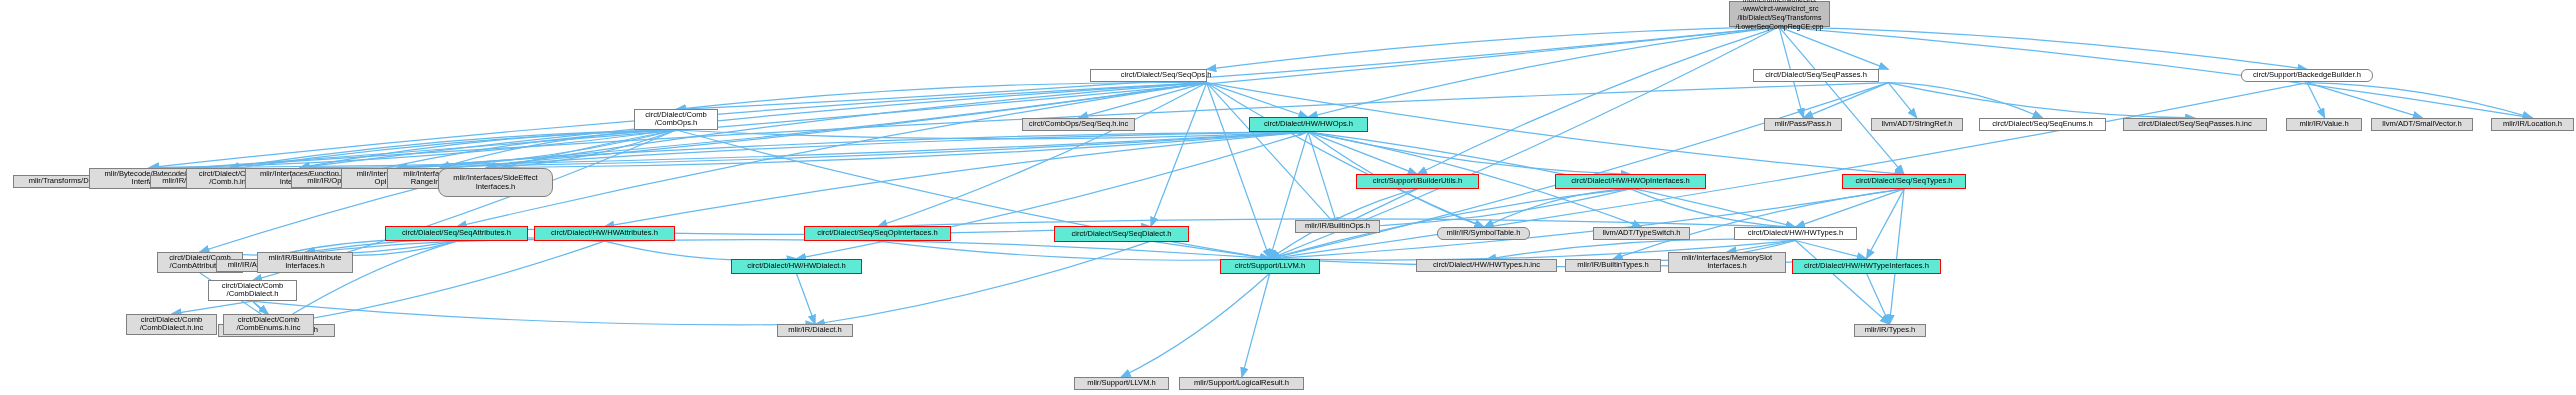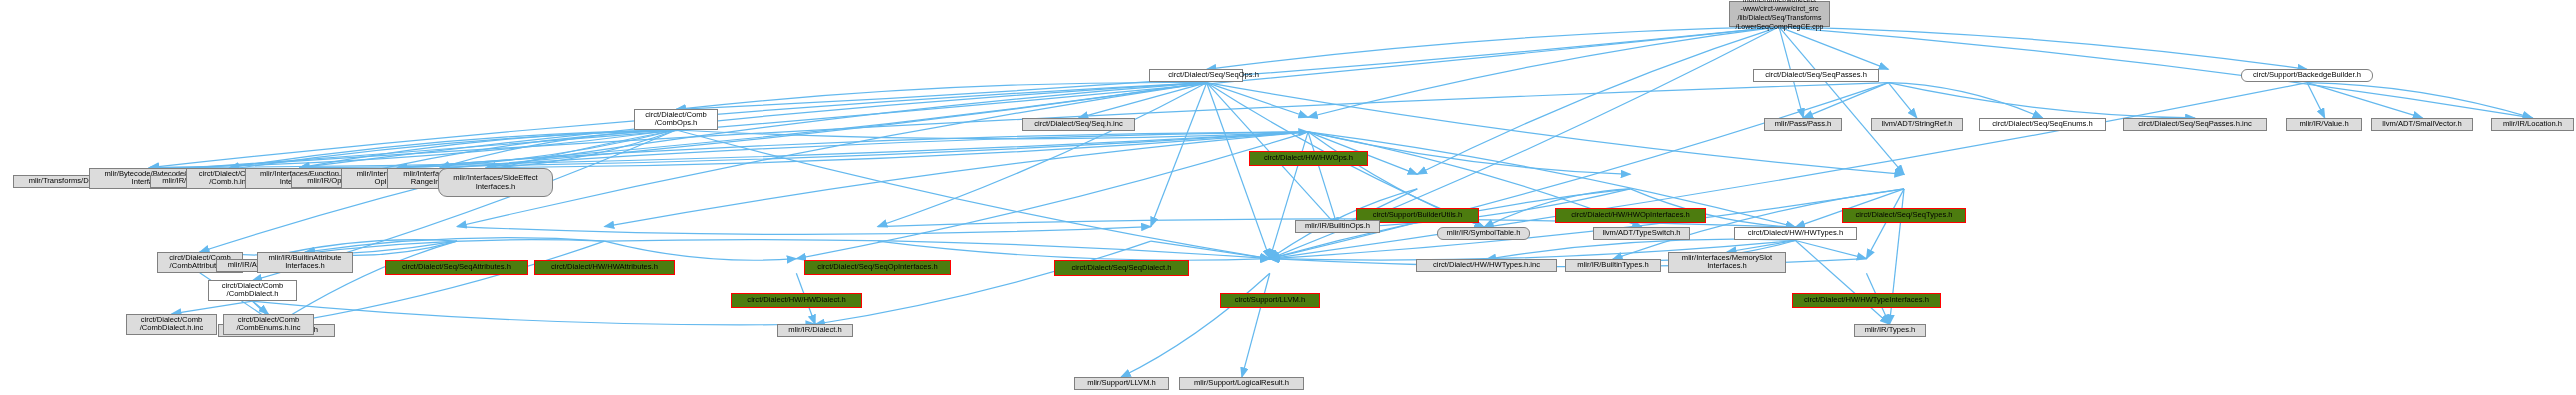--- a/index.html
+++ b/index.html
@@ -5,21 +5,21 @@
 <style>
   html,body{margin:0;padding:0;background:#ffffff;}
   #graph{position:relative;width:2576px;height:396px;background:#ffffff;
          font-family:"Liberation Sans","DejaVu Sans",sans-serif;overflow:hidden;}
   #edges{position:absolute;left:0;top:0;width:2576px;height:396px;}
   .node{position:absolute;box-sizing:border-box;display:flex;align-items:center;
         justify-content:center;text-align:center;line-height:1.12;
         font-size:7.6px;color:#000000;padding:0.6px 1.8px;z-index:5;white-space:pre-line;}
   .node.grey{background:#dcdcdc;border:0.6px solid #808080;}
   .node.white{background:#ffffff;border:0.6px solid #808080;}
-  .node.red{background:#4d7c0f;border:1.2px solid #ff0000;margin-top:34px;}
+  .node.red{background:#5eead4;border:1.2px solid #ff0000;}
   .node.root{background:#bfbfbf;border:0.6px solid #808080;font-size:7px;line-height:1.25;}
 </style>
 </head>
 <body>
 
 <div id="graph">
   <svg id="edges" xmlns="http://www.w3.org/2000/svg" viewBox="0 0 4244 652">
       <defs>
         <marker id="ar" markerWidth="9" markerHeight="7" refX="8" refY="3.5" orient="auto">
           <polygon points="0 0, 9 3.5, 0 7" fill="#63b8ee"></polygon>
@@ -126,26 +126,26 @@
       <path d="M416,496 Q435.5,515 455,534" stroke="#63b8ee" stroke-width="2" fill="none" marker-end="url(#ar)"></path>
       <path d="M416,496 Q879.5,541 1343,534" stroke="#63b8ee" stroke-width="2" fill="none" marker-end="url(#ar)"></path>
       <path d="M329,449 Q392,491.5 455,534" stroke="#63b8ee" stroke-width="2" fill="none" marker-end="url(#ar)"></path>
       <path d="M2092,450 Q1969.5,561.5 1847,621" stroke="#63b8ee" stroke-width="2" fill="none" marker-end="url(#ar)"></path>
       <path d="M2092,450 Q2069,535.5 2046,621" stroke="#63b8ee" stroke-width="2" fill="none" marker-end="url(#ar)"></path>
     </svg>
 <div class="node root" style="left: 1729px; top: 1.2px; width: 101px; height: 25.5px;">/home/runner/work/circt
 -www/circt-www/circt_src
 /lib/Dialect/Seq/Transforms
 /LowerSeqCompRegCE.cpp</div>
-    <div class="node white" style="left: 1149px; top: 69px; width: 94px; height: 13.4px; padding-left: 37px;">circt/Dialect/Seq/SeqOps.h</div>
+    <div class="node white" style="left: 1090px; top: 69px; width: 117px; height: 13.4px; padding-left: 37px;">circt/Dialect/Seq/SeqOps.h</div>
     <div class="node white" style="left: 1753px; top: 69px; width: 126px; height: 13.4px;">circt/Dialect/Seq/SeqPasses.h</div>
     <div class="node white" style="left: 2241px; top: 69px; width: 132px; height: 13.4px; border-radius: 6px;">circt/Support/BackedgeBuilder.h</div>
     <div class="node white" style="left: 634px; top: 109px; width: 84px; height: 20.6px;">circt/Dialect/Comb
 /CombOps.h</div>
-    <div class="node grey" style="left: 1022px; top: 118px; width: 113px; height: 13.4px;">circt/Dialect/Seq/Seq.h.inc</div>
+    <div class="node grey" style="left: 1022px; top: 118px; width: 113px; height: 13.4px;">circt/CombOps/Seq/Seq.h.inc</div>
     <div class="node red" style="left: 1249px; top: 117px; width: 119px; height: 14.6px;">circt/Dialect/HW/HWOps.h</div>
     <div class="node grey" style="left: 1764px; top: 118px; width: 78px; height: 13.4px;">mlir/Pass/Pass.h</div>
     <div class="node grey" style="left: 1871px; top: 118px; width: 92px; height: 13.4px;">llvm/ADT/StringRef.h</div>
     <div class="node white" style="left: 1979px; top: 118px; width: 127px; height: 13.4px;">circt/Dialect/Seq/SeqEnums.h</div>
     <div class="node grey" style="left: 2123px; top: 118px; width: 144px; height: 13.4px;">circt/Dialect/Seq/SeqPasses.h.inc</div>
     <div class="node grey" style="left: 2286px; top: 118px; width: 76px; height: 13.4px;">mlir/IR/Value.h</div>
     <div class="node grey" style="left: 2371px; top: 118px; width: 102px; height: 13.4px;">llvm/ADT/SmallVector.h</div>
     <div class="node grey" style="left: 2491px; top: 118px; width: 83px; height: 13.4px;">mlir/IR/Location.h</div>
     <div class="node grey" style="left: 13.4px; top: 175px; width: 153px; height: 13.4px;">mlir/Transforms/DialectConversion.h</div>
     <div class="node grey" style="left: 89px; top: 168px; width: 121px; height: 20.6px;">mlir/Bytecode/BytecodeOp

